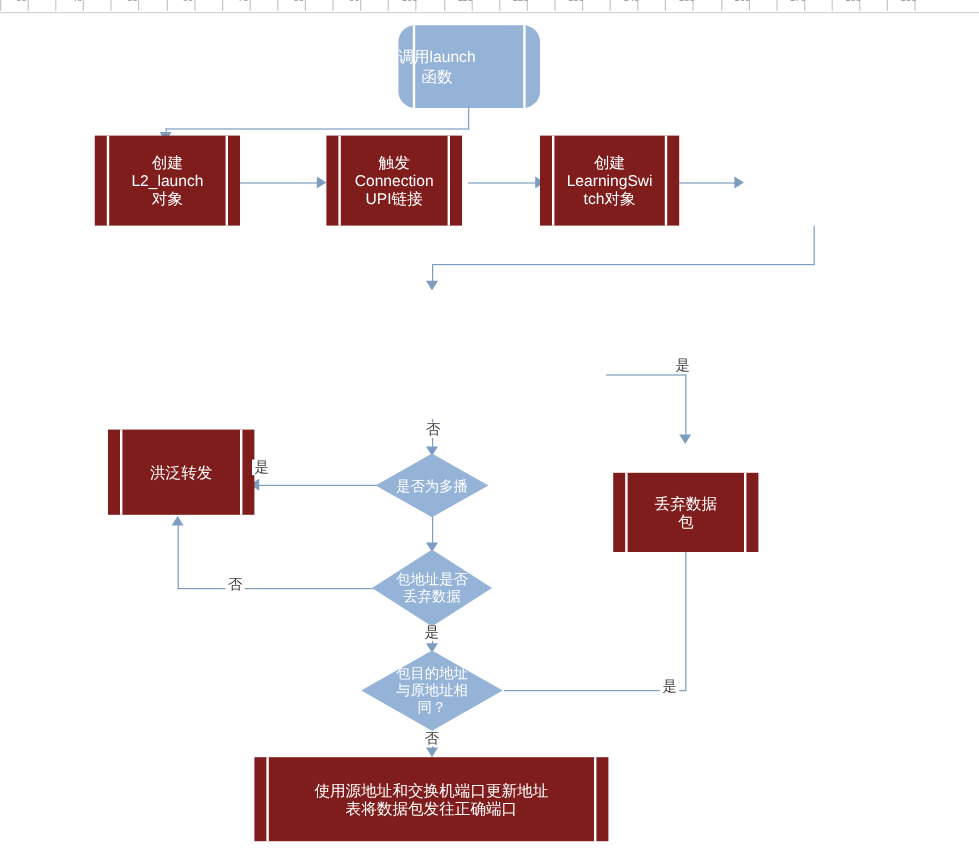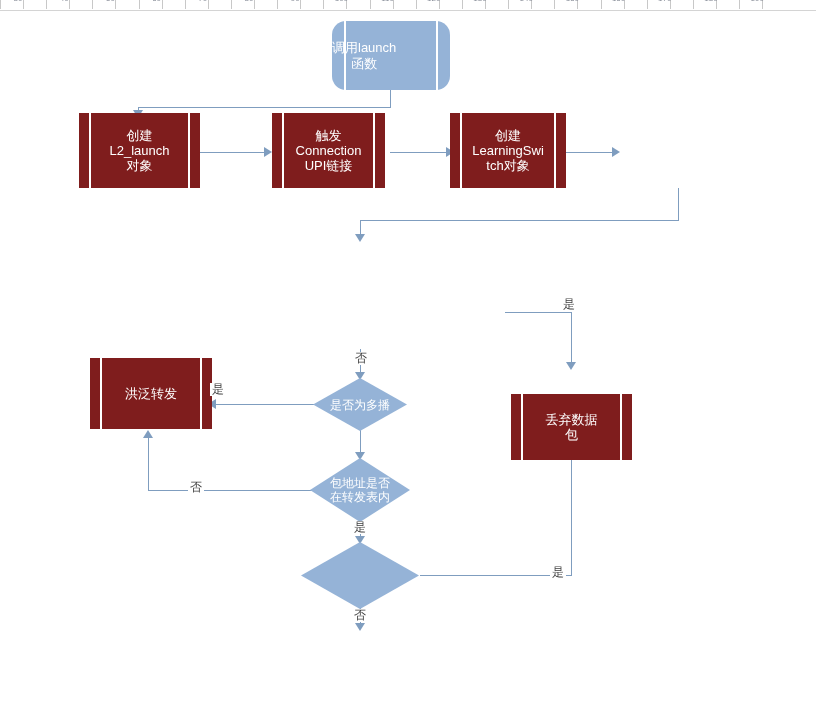--- a/index.html
+++ b/index.html
@@ -232,29 +232,38 @@
     <span class="bar l"></span>
     <span class="bar r"></span>
     <span class="ptxt">洪泛转发</span>
   </div>
 
   <div class="node diamond" style="left:310px;top:458px;width:100px;height:64px;">
     <svg width="100" height="64" viewBox="0 0 100 64">
       <polygon points="50,0 100,32 50,64 0,32" fill="#95b3d7"></polygon>
     </svg>
     <span class="dtxt">包地址是否
-在转发表内</span>
+丢弃数据</span>
   </div>
 
   <div class="node diamond" style="left:301px;top:542px;width:118px;height:67px;">
     <svg width="118" height="67" viewBox="0 0 118 67">
       <polygon points="59,0 118,33.5 59,67 0,33.5" fill="#95b3d7"></polygon>
     </svg>
-  </div>
-
+    <span class="dtxt">包目的地址
+与原地址相
+同？</span>
+  </div>
+
+  <div class="node proc" style="left:212px;top:631px;width:295px;height:70px;">
+    <span class="bar l"></span>
+    <span class="bar r"></span>
+    <span class="ptxt">使用源地址和交换机端口更新地址
+表将数据包发往正确端口</span>
+  </div>
 
   <div class="elbl" style="left:561px;top:298px;">是</div>
   <div class="elbl" style="left:353px;top:352px;">否</div>
 
   <div class="elbl" style="left:210px;top:383px;">是</div>
   <div class="elbl" style="left:188px;top:481px;">否</div>
   <div class="elbl" style="left:352px;top:521px;">是</div>
   <div class="elbl" style="left:550px;top:566px;">是</div>
   <div class="elbl" style="left:352px;top:609px;">否</div>
 

